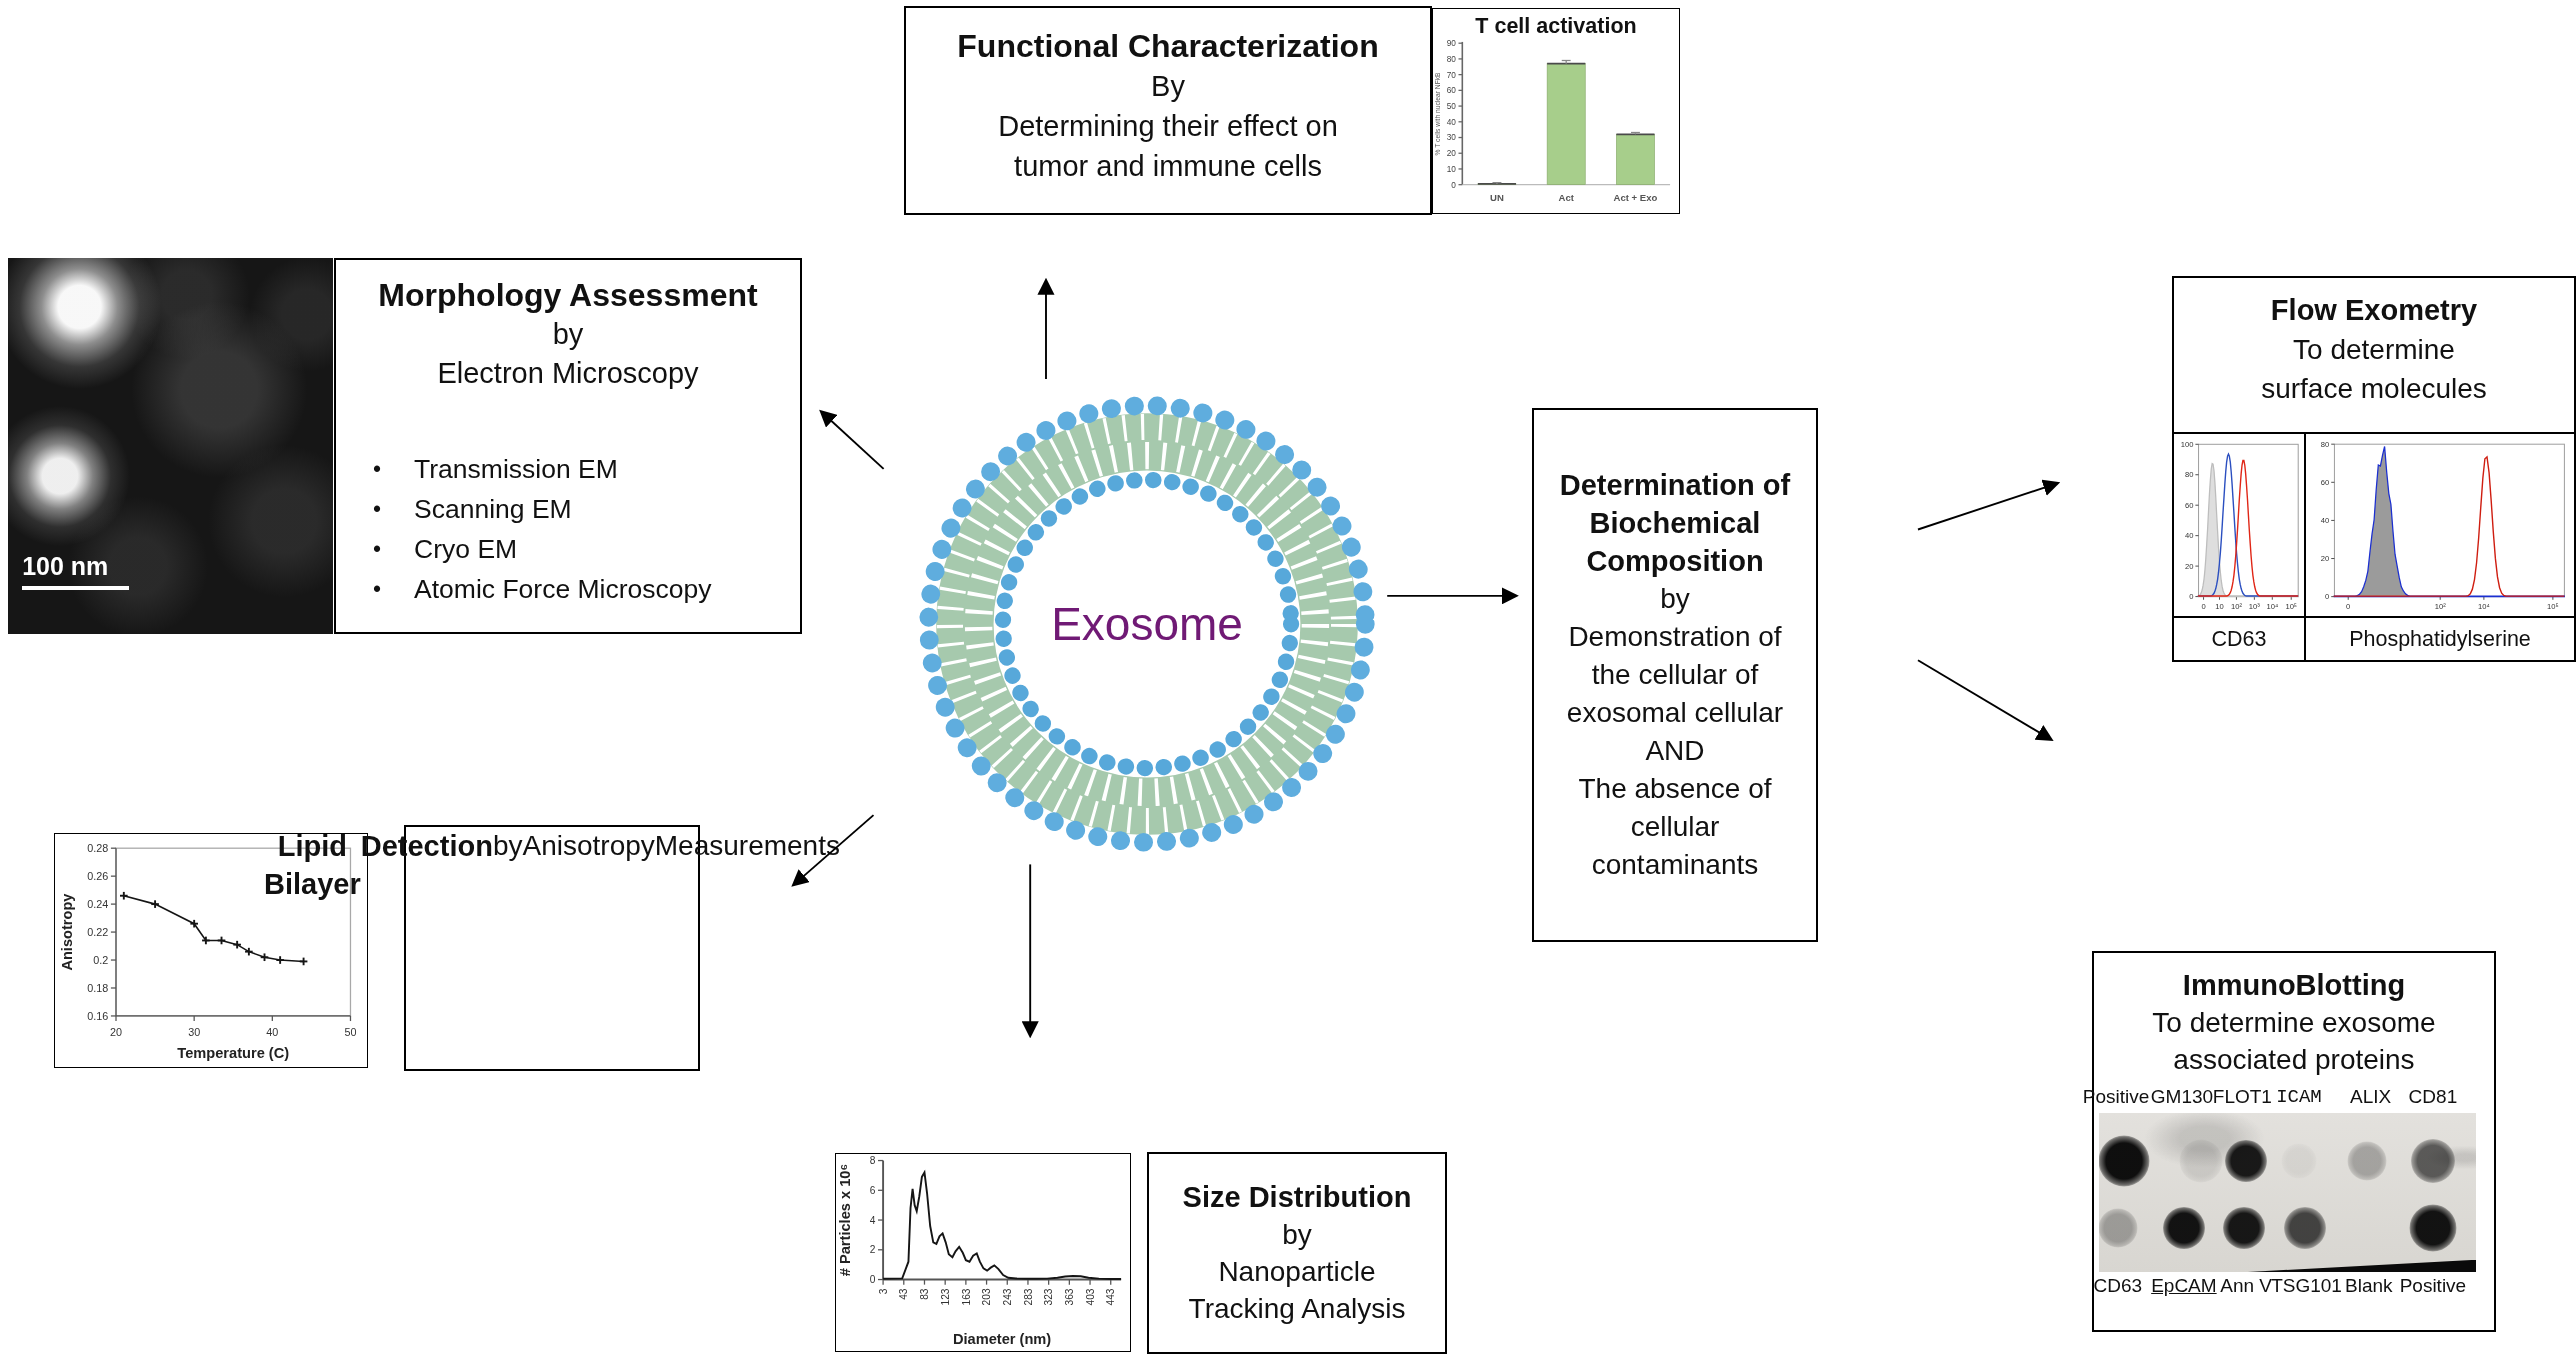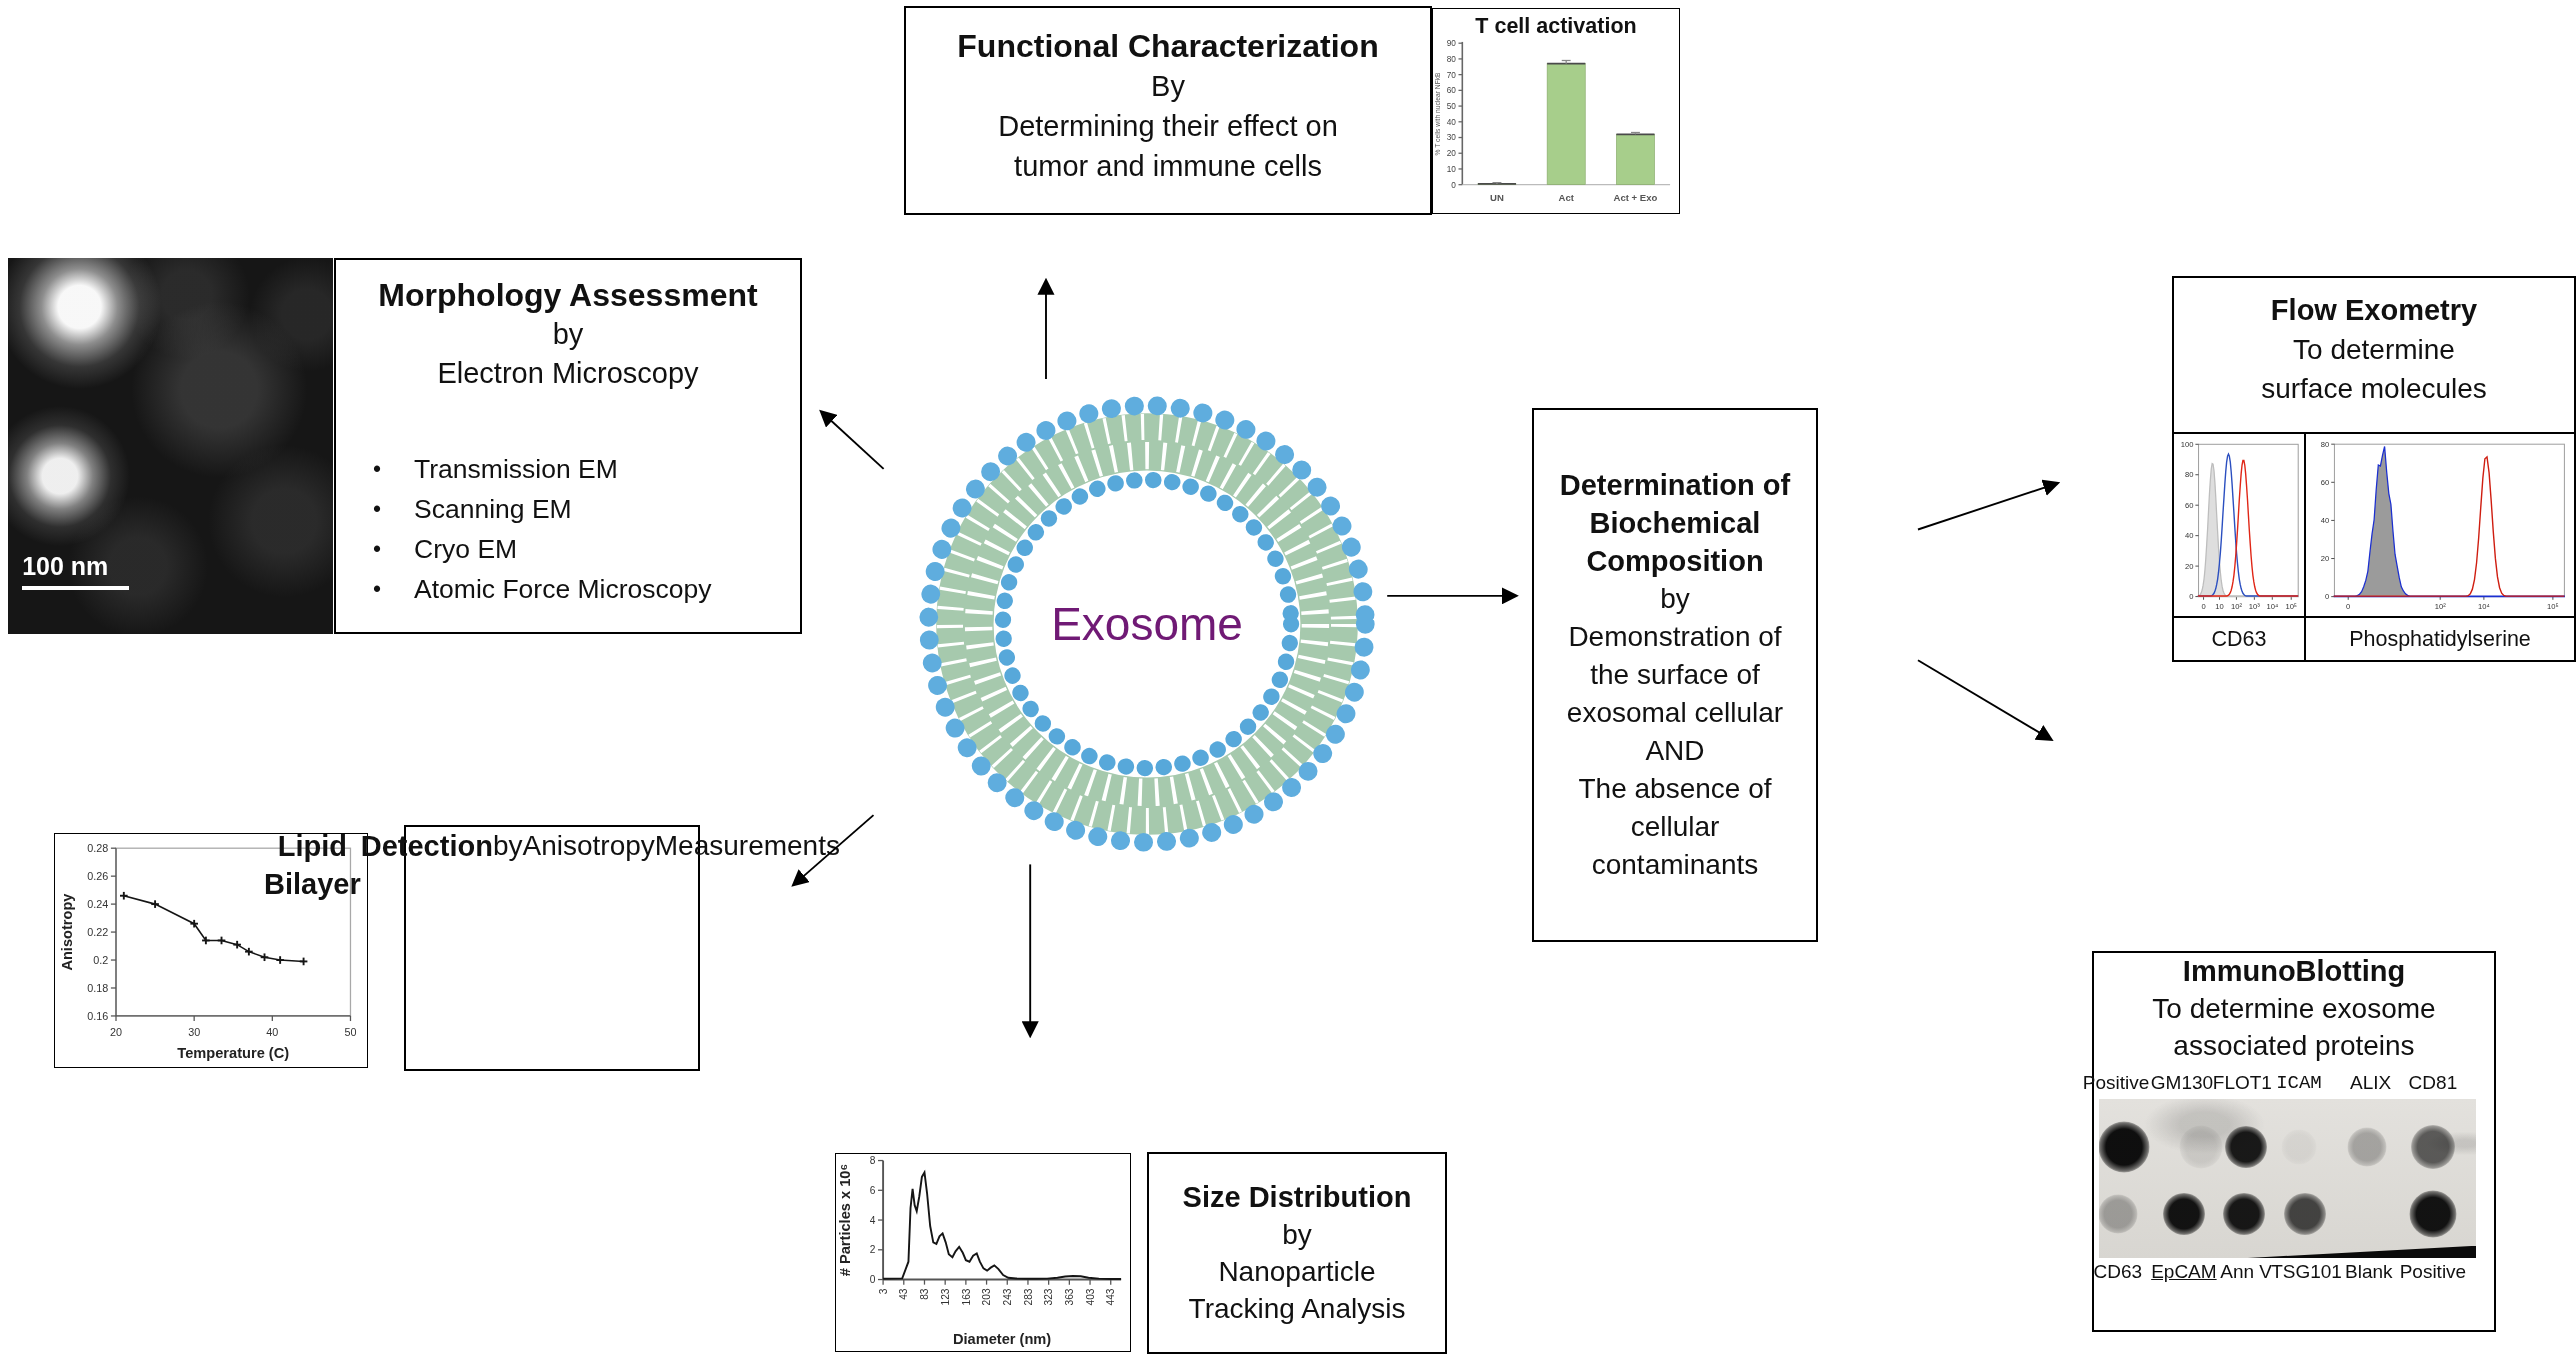--- a/index.html
+++ b/index.html
@@ -58,21 +58,21 @@
   .flow-title .bt{font-size:29px;line-height:39px}
   .flow-title .bl{font-size:28px;line-height:39px}
   .flow-grid{flex:1;display:grid;grid-template-columns:130px 1fr;grid-template-rows:1fr 44px}
   .fcell{padding:2.5px;min-width:0;min-height:0}
   .fcell svg{width:100%;height:100%;display:block}
   .fcell.c2{border-left:2.5px solid #000}
   .flabel{border-top:2.5px solid #000;display:flex;align-items:center;justify-content:center;font-size:21.5px}
   .flabel.c2{border-left:2.5px solid #000}
 
   
-  .immp{left:2092px;top:951px;width:404px;height:381px;}
+  .immp{left:2092px;top:951px;width:404px;height:381px;padding-top:14px}
   .immp .bt{font-size:29px;line-height:37px}
   .immp .bl{font-size:28px;line-height:37px}
   .blot-labels{position:relative;height:29px;margin:0 17.7px 0 5px}
   #blot-top-labels{margin-top:5px}
   .blot-labels span{position:absolute;top:2.5px;transform:translateX(-50%);font-size:19px;font-weight:500;white-space:nowrap}
   .blot{position:relative;height:159px;margin:1.3px 17.7px 0 5px;overflow:hidden;
     background:
       radial-gradient(ellipse at 28% 16%, rgba(60,60,60,.18) 0 25px, transparent 60px),
       radial-gradient(ellipse at 97% 28%, rgba(60,60,60,.16) 0 11.4px, transparent 38px),
       linear-gradient(#e3e1dd,#d8d6d1);}
@@ -189,21 +189,21 @@
     </svg>
     <div class="exo-label">Exosome</div>
   </div>
 
   <div class="panel det">
     <div class="bt">Determination of</div>
     <div class="bt">Biochemical</div>
     <div class="bt">Composition</div>
     <div class="bl">by</div>
     <div class="bl">Demonstration of</div>
-    <div class="bl">the surface of</div>
+    <div class="bl">the cellular of</div>
     <div class="bl">exosomal cellular</div>
     <div class="bl">AND</div>
     <div class="bl">The absence of</div>
     <div class="bl">cellular</div>
     <div class="bl">contaminants</div>
   </div>
 
   <div class="panel flowp">
     <div class="flow-title">
       <div class="bt">Flow Exometry</div>

